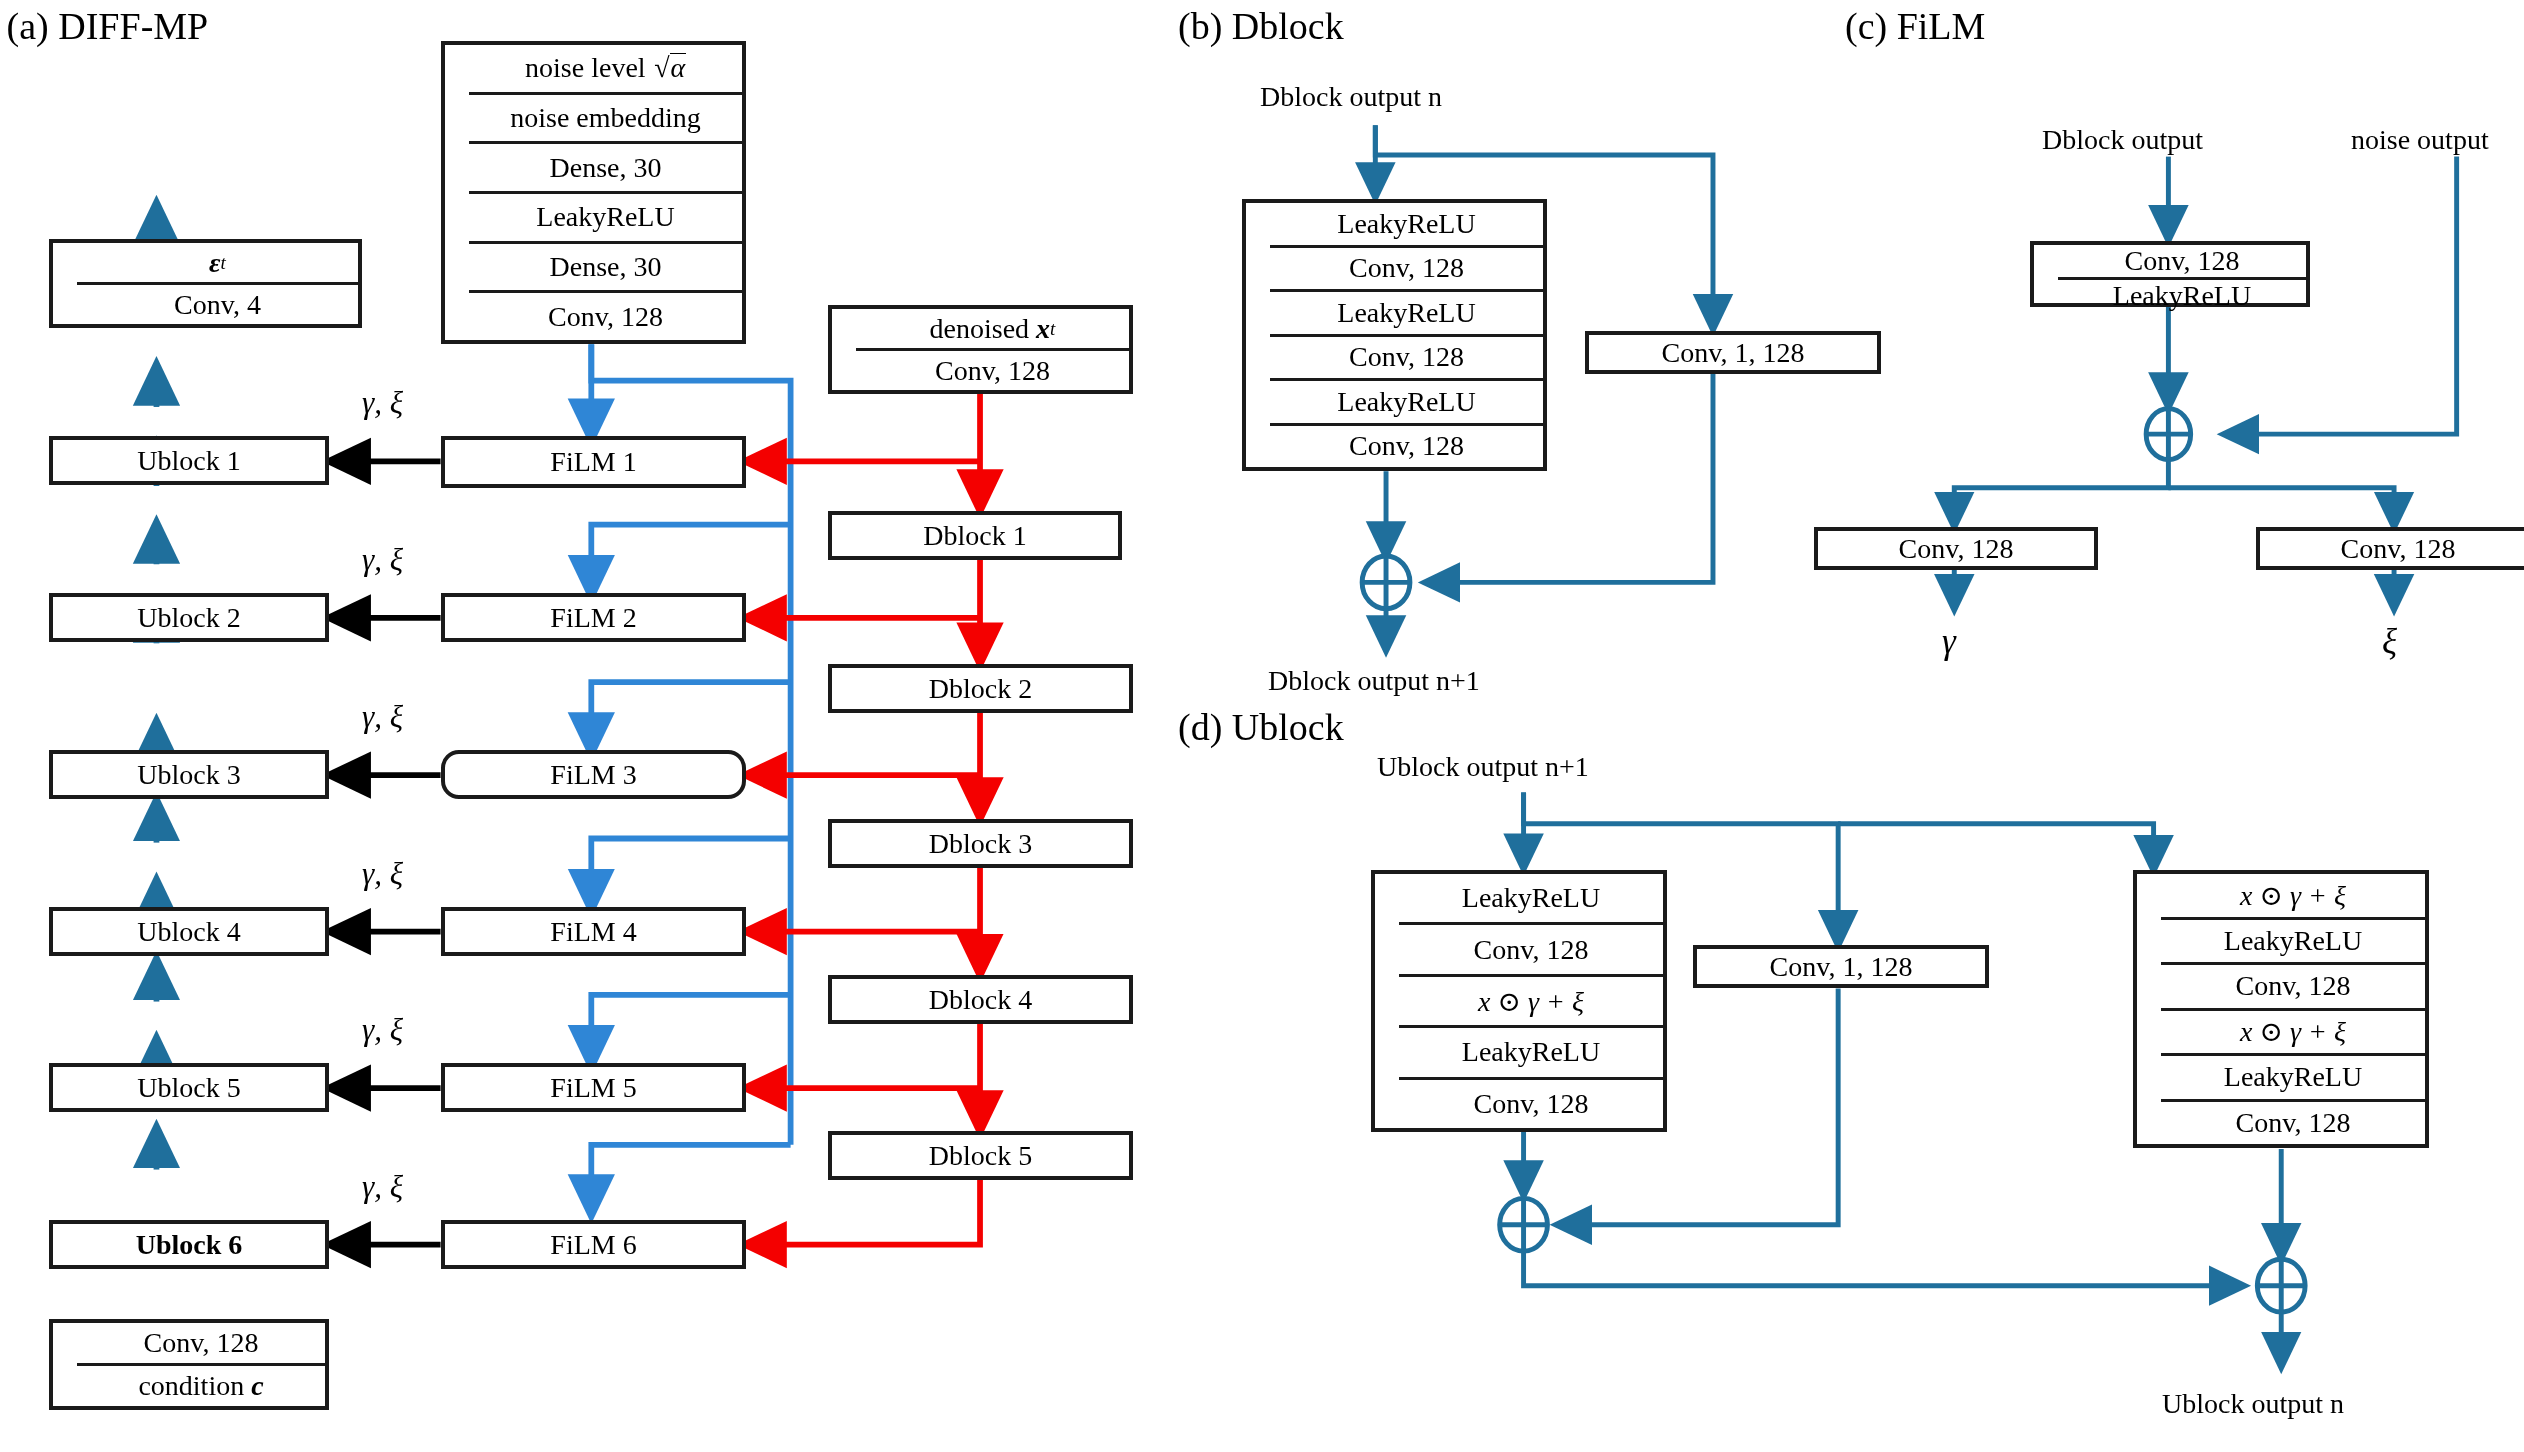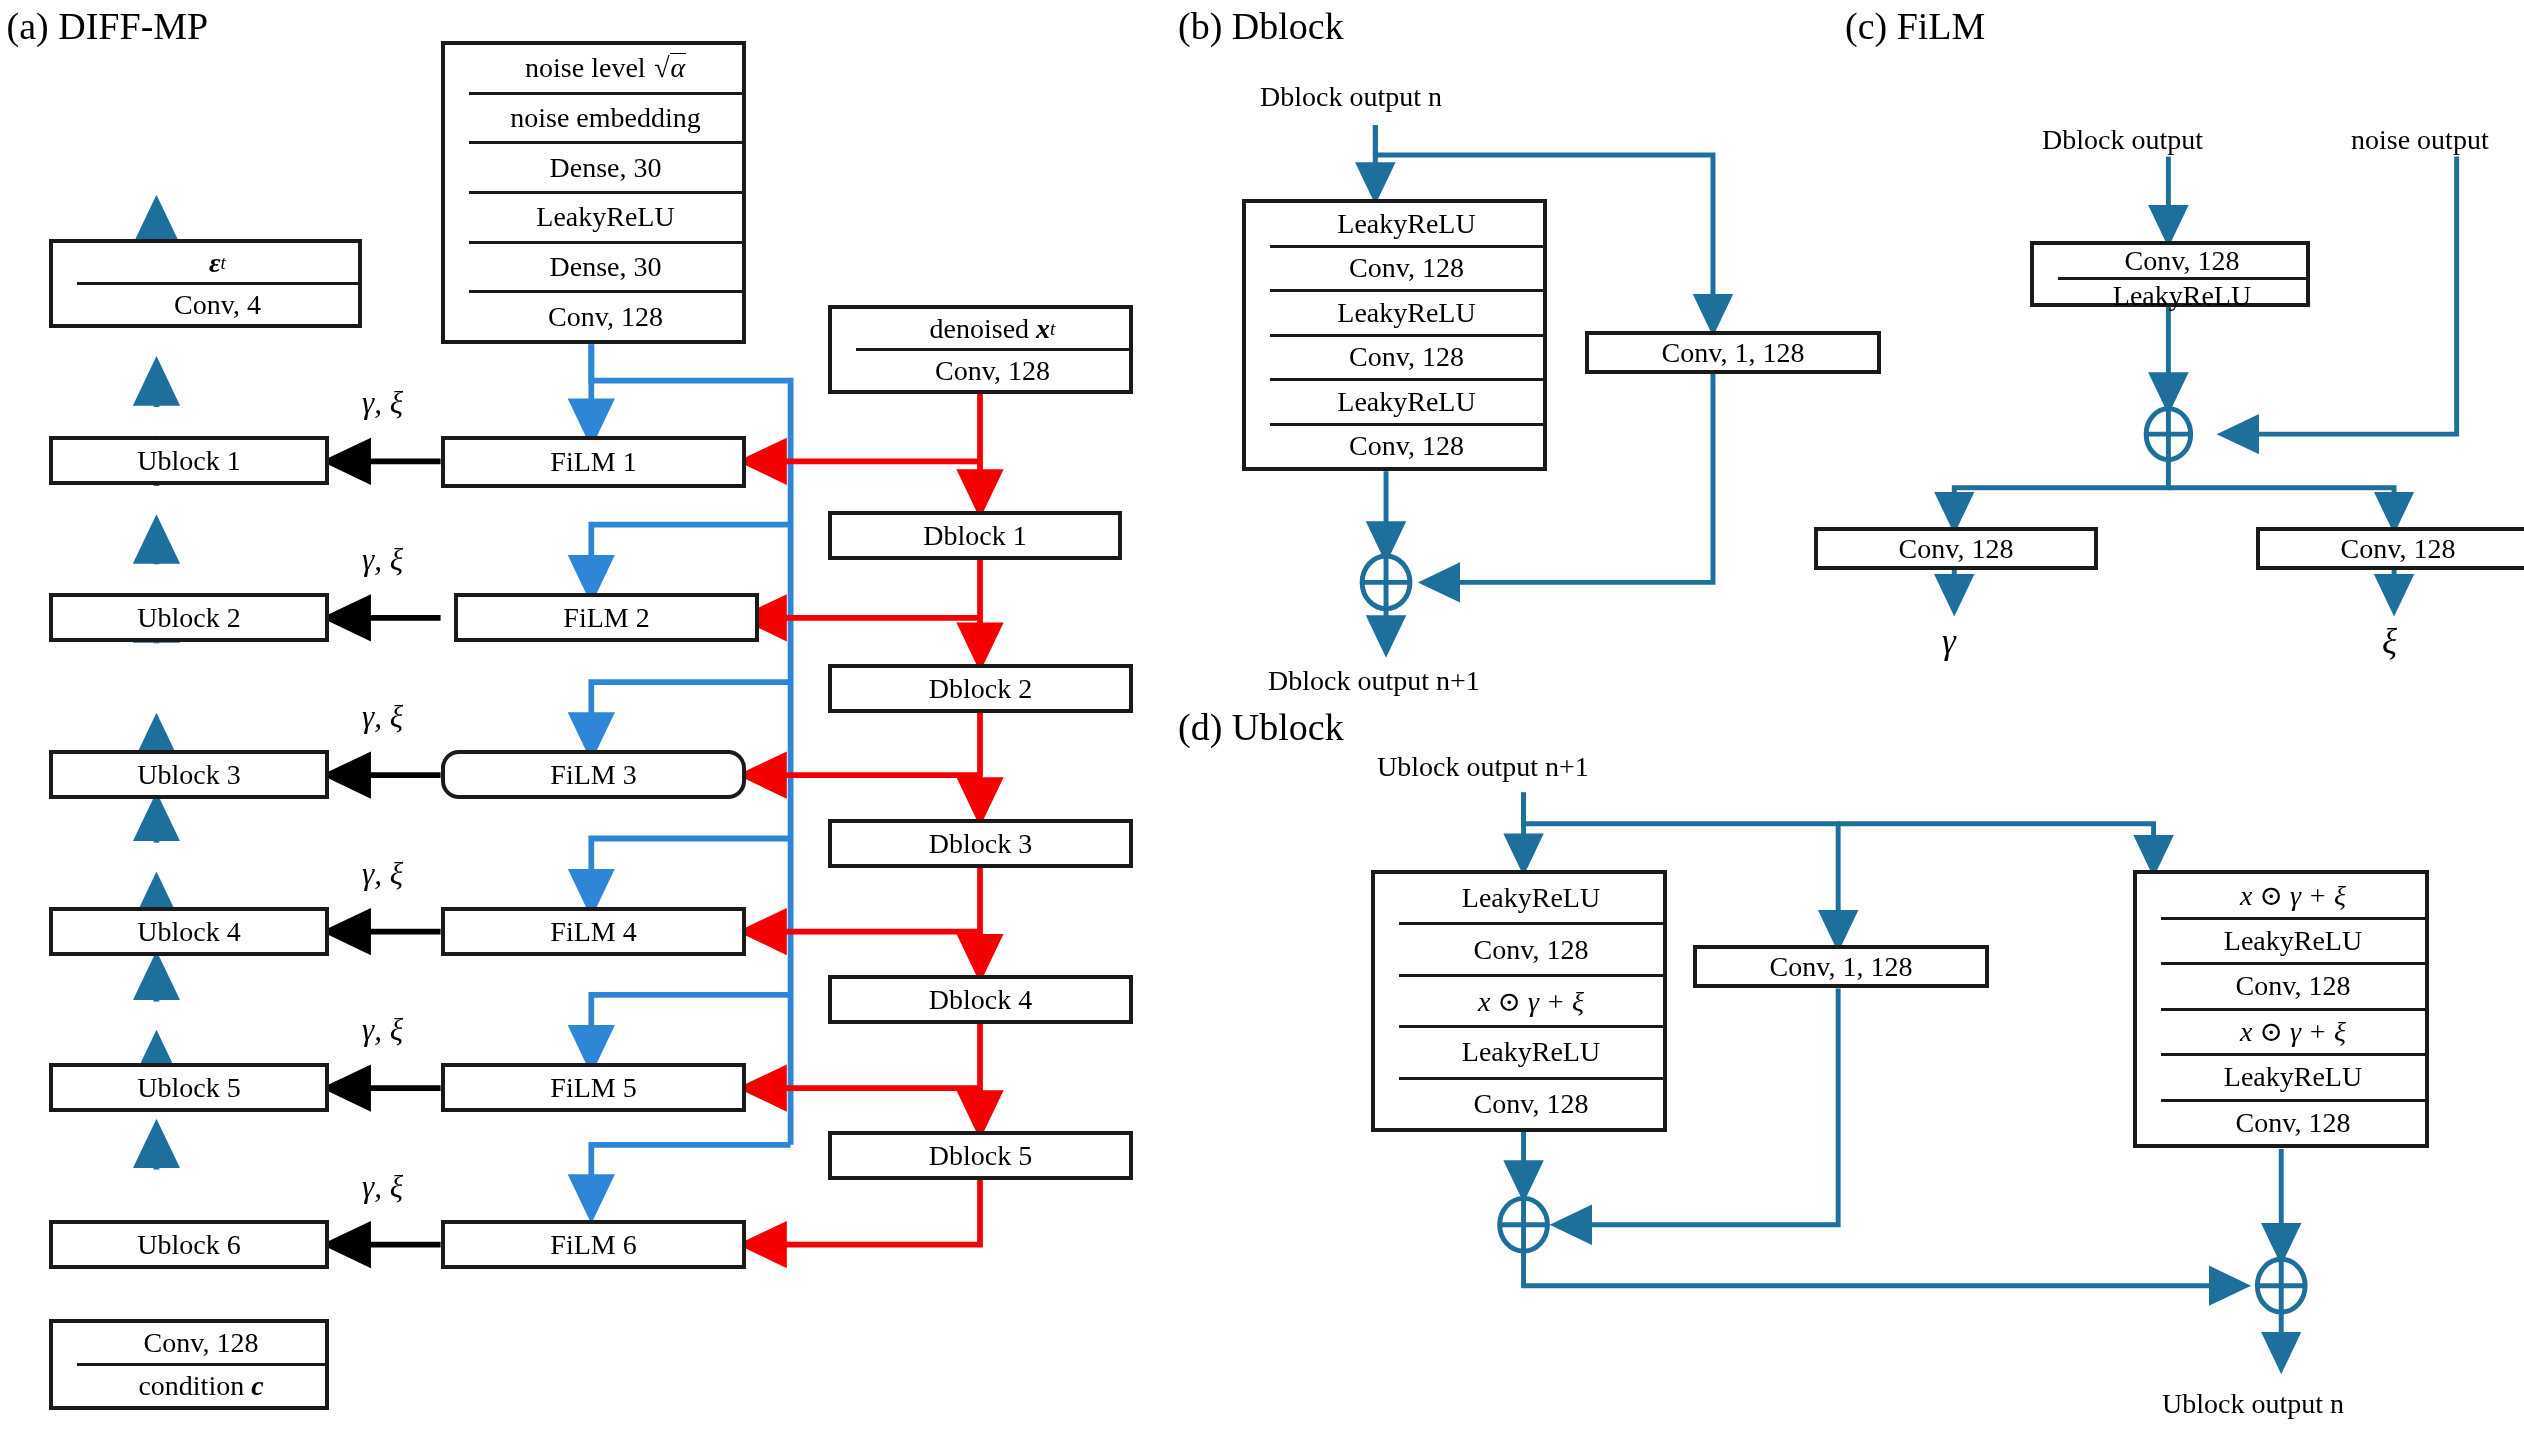--- a/index.html
+++ b/index.html
@@ -164,24 +164,24 @@
   <div class="stack" style="left:828px;top:305px;width:305px;height:89px;">
     <div class="cell">denoised&nbsp;<span class="bi">x</span><span class="sub">t</span></div>
     <div class="cell">Conv, 128</div>
   </div>
 
   <div class="box" style="left:49px;top:436px;width:280px;height:49px;">Ublock 1</div>
   <div class="box" style="left:49px;top:593px;width:280px;height:49px;">Ublock 2</div>
   <div class="box" style="left:49px;top:750px;width:280px;height:49px;">Ublock 3</div>
   <div class="box" style="left:49px;top:907px;width:280px;height:49px;">Ublock 4</div>
   <div class="box" style="left:49px;top:1063px;width:280px;height:49px;">Ublock 5</div>
-  <div class="box" style="left:49px;top:1220px;width:280px;height:49px;">Ublock 6</div>
+  <div class="box" style="left:49px;top:1220px;width:280px;height:49px;font-weight:bold;">Ublock 6</div>
 
   <div class="box" style="left:441px;top:436px;width:305px;height:52px;">FiLM 1</div>
-  <div class="box" style="left:454px;top:593px;width:305px;height:49px;">FiLM 2</div>
+  <div class="box" style="left:441px;top:593px;width:305px;height:49px;">FiLM 2</div>
   <div class="box" style="left:441px;top:750px;width:305px;height:49px;border-radius:18px;">FiLM 3</div>
   <div class="box" style="left:441px;top:907px;width:305px;height:49px;">FiLM 4</div>
   <div class="box" style="left:441px;top:1063px;width:305px;height:49px;">FiLM 5</div>
   <div class="box" style="left:441px;top:1220px;width:305px;height:49px;">FiLM 6</div>
 
   <div class="flabel" style="left:362px;top:385px;">γ, ξ</div>
   <div class="flabel" style="left:362px;top:542px;">γ, ξ</div>
   <div class="flabel" style="left:362px;top:699px;">γ, ξ</div>
   <div class="flabel" style="left:362px;top:856px;">γ, ξ</div>
   <div class="flabel" style="left:362px;top:1012px;">γ, ξ</div>

